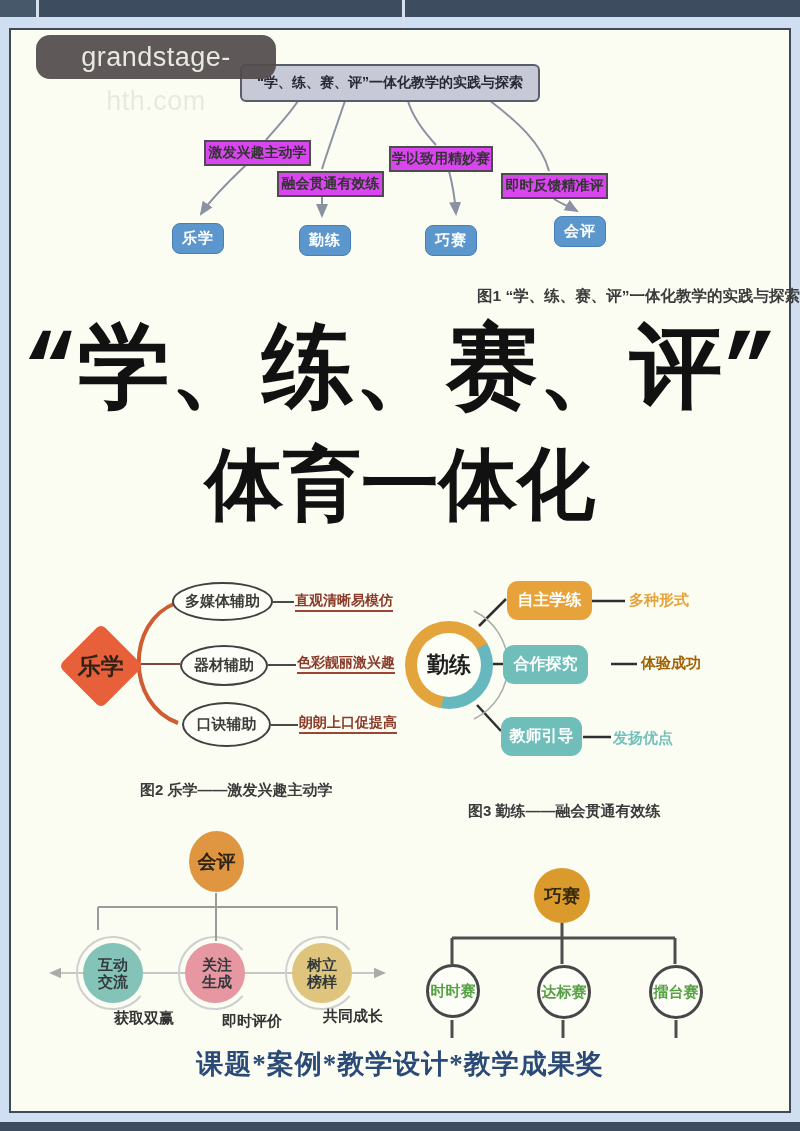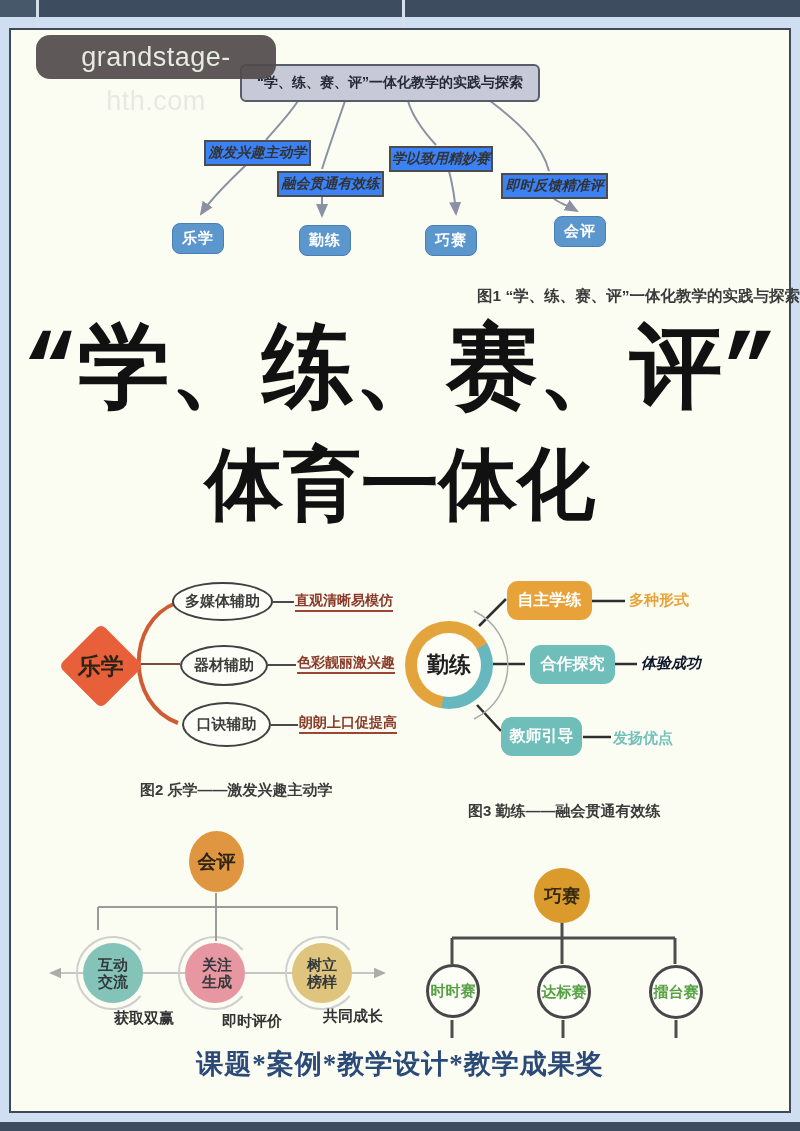--- a/index.html
+++ b/index.html
@@ -12,22 +12,22 @@
   .paper{position:absolute;left:9px;top:28px;width:782px;height:1085px;box-sizing:border-box;
          background:#fbfdf3;border:2px solid #3f4a58;z-index:0;}
   svg.lines{position:absolute;left:0;top:0;z-index:1;}
   .abs{position:absolute;z-index:2;}
   .wm{position:absolute;left:36px;top:35px;width:240px;height:44px;background:rgba(82,75,76,0.93);
       border-radius:14px;color:#e7eae1;font-size:27px;font-weight:400;line-height:44px;
       text-align:center;z-index:3;letter-spacing:0.5px;}
   .rootbox{left:240px;top:64px;width:300px;height:38px;background:#c7c9d6;border:2px solid #585d6c;
            border-radius:6px;display:flex;align-items:center;justify-content:center;
            font-size:14px;font-weight:700;color:#262a38;box-sizing:border-box;white-space:nowrap;}
-  .bbox{background:#3b82f6;border:2px solid #4c4c4c;display:flex;align-items:center;justify-content:center;
-        font-size:14px;font-weight:700;color:#333;box-sizing:border-box;white-space:nowrap;font-style:italic;}
+  .bbox{background:#d946ef;border:2px solid #4c4c4c;display:flex;align-items:center;justify-content:center;
+        font-size:14px;font-weight:700;color:#333;box-sizing:border-box;white-space:nowrap;}
   .bluebox{width:52px;height:31px;background:#5b96cc;border:1px solid #4a7fb5;border-radius:8px;
            display:flex;align-items:center;justify-content:center;color:#fff;font-size:15px;
            font-weight:700;letter-spacing:1px;box-sizing:border-box;}
   .cap{left:0;top:286px;width:800px;text-align:right;font-size:15.5px;font-weight:700;color:#3b3b3b;}
   .title1{left:0;top:326px;width:800px;text-align:center;font-size:92px;font-weight:900;color:#111;
           font-family:Liberation Mono, monospace;line-height:1.05;}
   .title2{left:0;top:444px;width:800px;text-align:center;font-size:78px;font-weight:900;color:#111;
           font-family:"Liberation Serif","DejaVu Serif",serif;line-height:1.05;}
   .diamond{left:71px;top:636px;width:60px;height:60px;background:#e7603a;border-radius:6px;
            transform:rotate(45deg);display:flex;align-items:center;justify-content:center;}
@@ -159,24 +159,24 @@
   <div class="abs ell" style="left:182px;top:702px;width:89px;height:45px;">口诀辅助</div>
   <div class="abs rlabel" style="left:295px;top:592px;">直观清晰易模仿</div>
   <div class="abs rlabel" style="left:297px;top:654px;">色彩靓丽激兴趣</div>
   <div class="abs rlabel" style="left:299px;top:714px;">朗朗上口促提高</div>
   <div class="abs cap2" style="left:140px;top:781px;">图2 乐学——激发兴趣主动学</div>
 
   <div class="abs ring">
     <div class="ringin">勤练</div>
   </div>
   <div class="abs n3" style="left:507px;top:581px;width:85px;height:39px;background:#e7a33a;">自主学练</div>
-  <div class="abs n3" style="left:530px;top:645px;width:85px;height:39px;background:#6fbeb9;">合作探究</div>
+  <div class="abs n3" style="left:503px;top:645px;width:85px;height:39px;background:#6fbeb9;">合作探究</div>
   <div class="abs n3" style="left:501px;top:717px;width:81px;height:39px;background:#6fbeb9;">教师引导</div>
   <div class="abs l3" style="left:629px;top:591px;color:#e7a33a;">多种形式</div>
-  <div class="abs l3" style="left:641px;top:654px;color:#0f172a;font-style:italic;">体验成功</div>
+  <div class="abs l3" style="left:641px;top:654px;color:#a16207;">体验成功</div>
   <div class="abs l3" style="left:613px;top:729px;color:#74c0bb;">发扬优点</div>
   <div class="abs cap2" style="left:468px;top:802px;">图3 勤练——融会贯通有效练</div>
 
   <div class="abs rootc" style="left:189px;top:831px;width:55px;height:61px;background:#e09540;
        font-size:19px;color:#2e2415;">会评</div>
   <div class="abs circ4" style="left:83px;top:943px;background:#83c3b8;">
     <span>互动交流</span>
   </div>
   <div class="abs circ4" style="left:185px;top:943px;background:#e697a2;text-align:right;">
     <span>关注生成</span>

